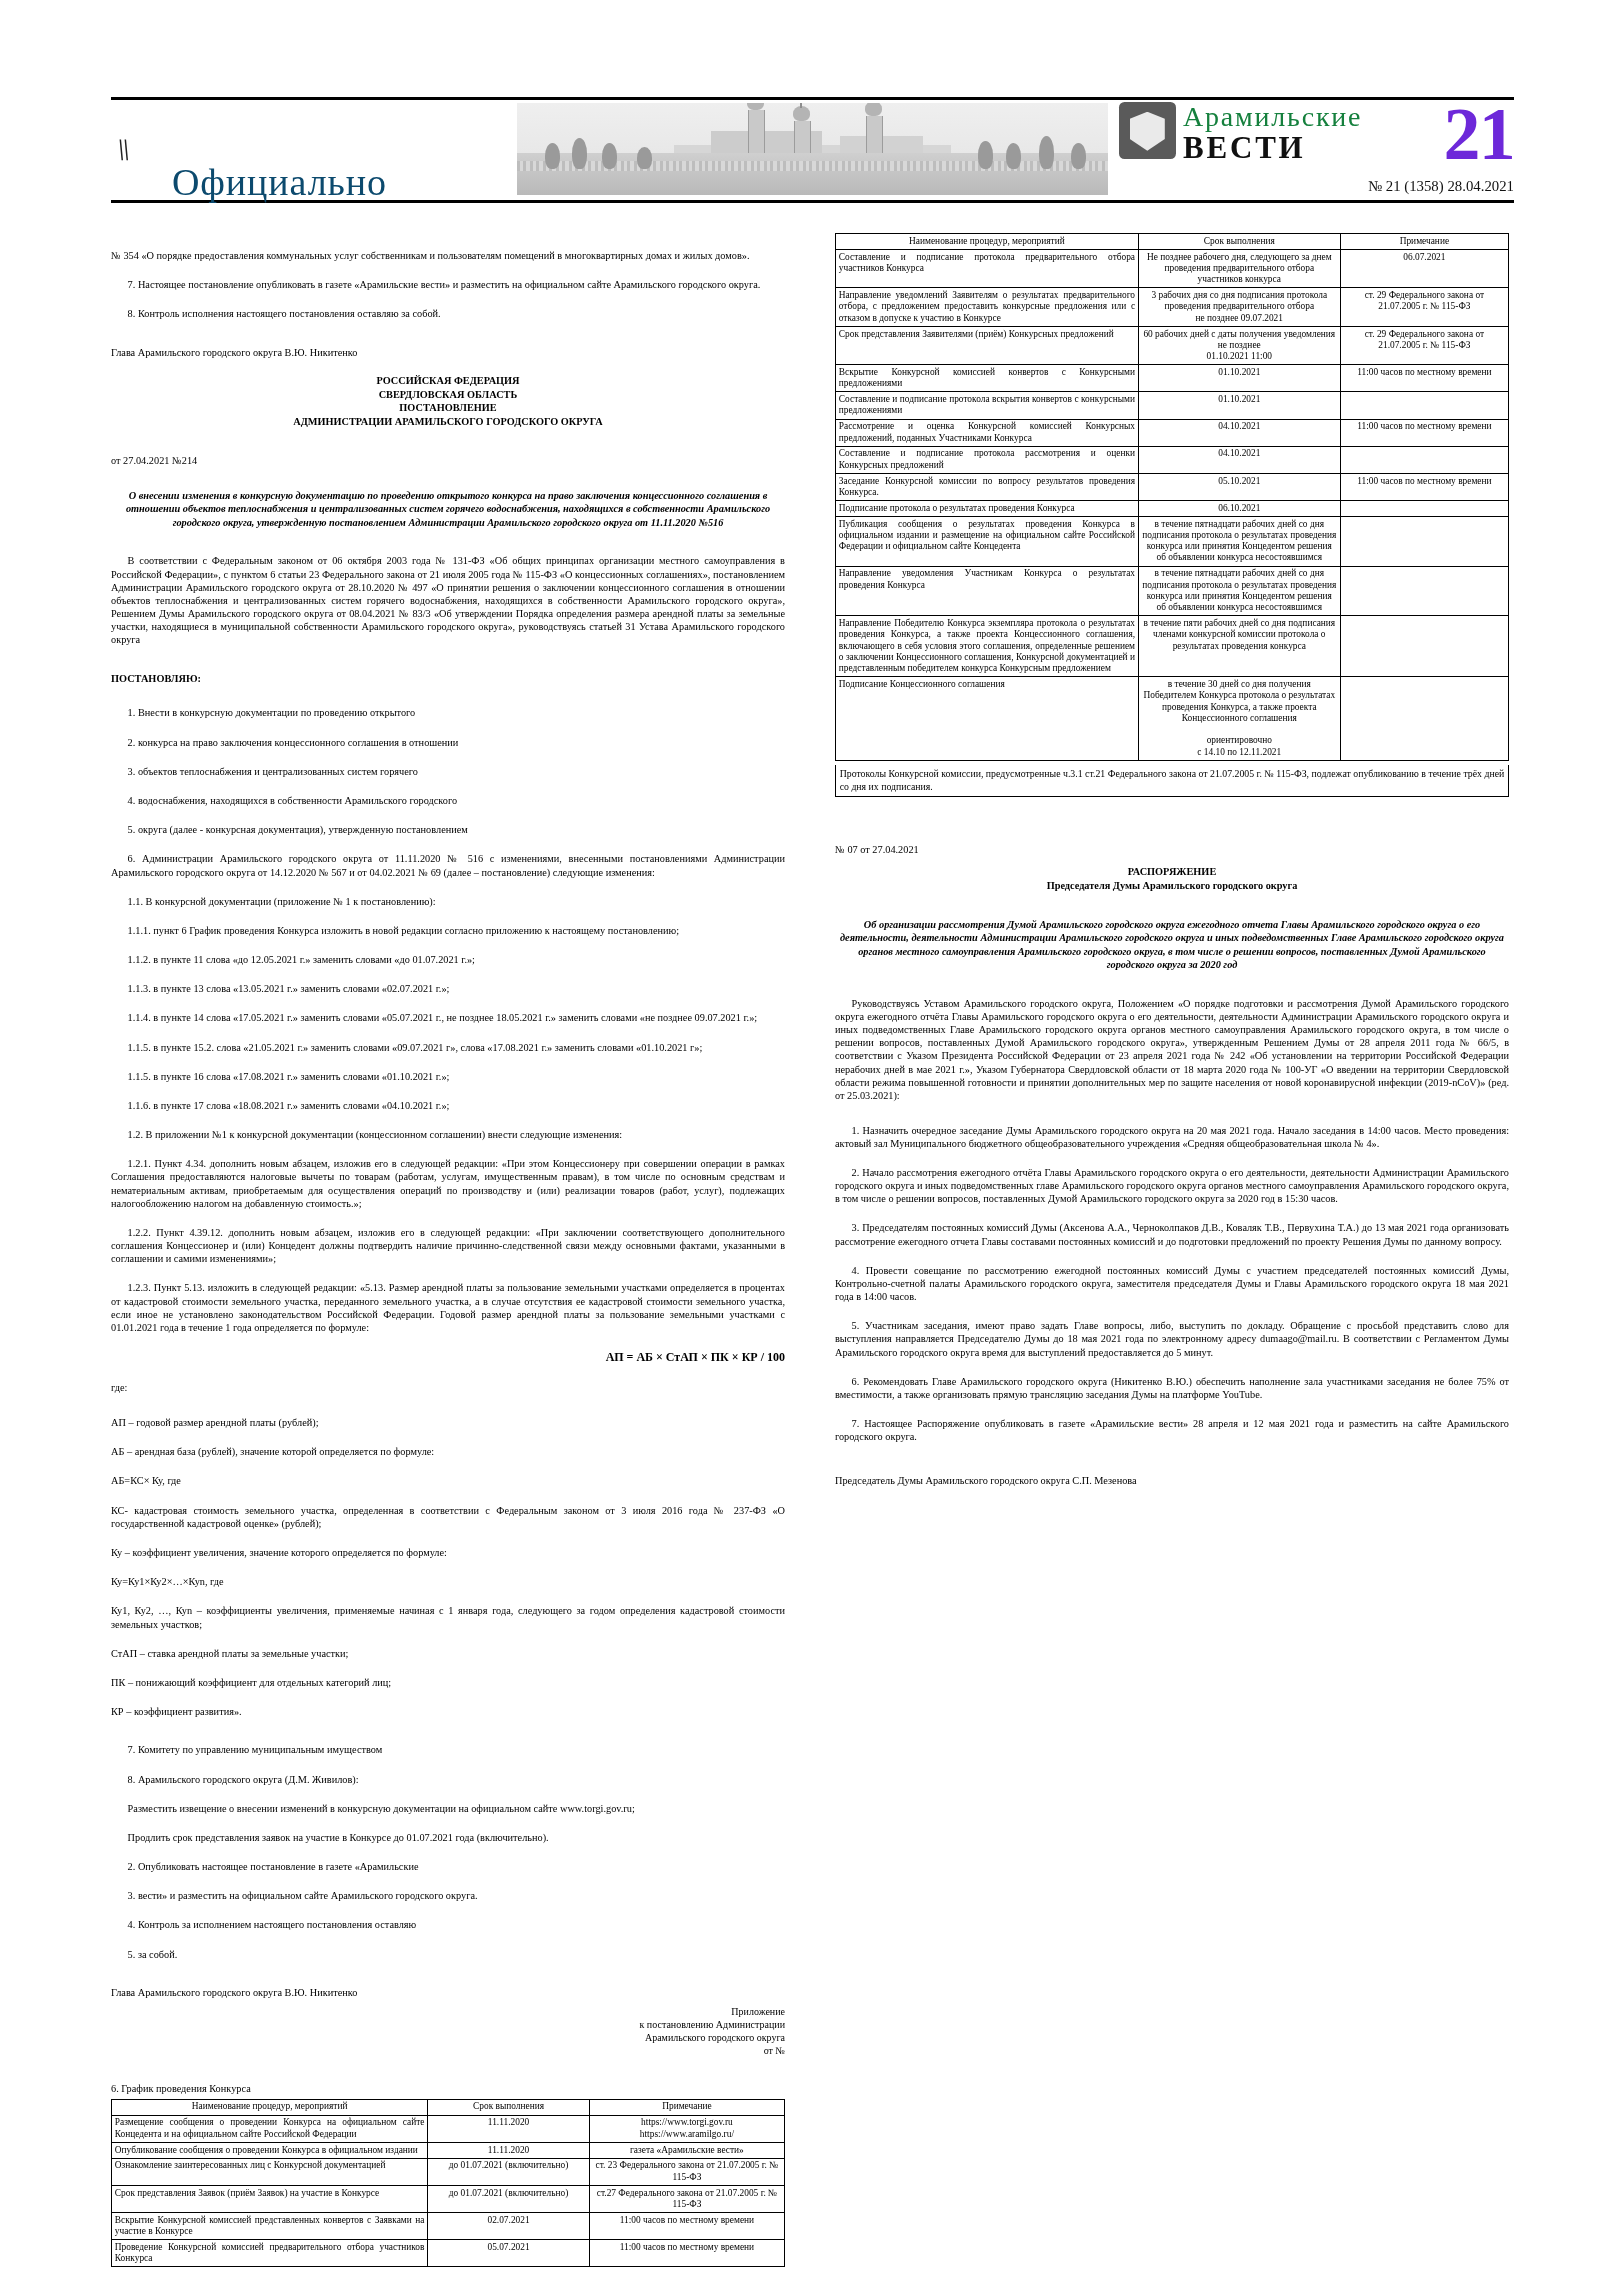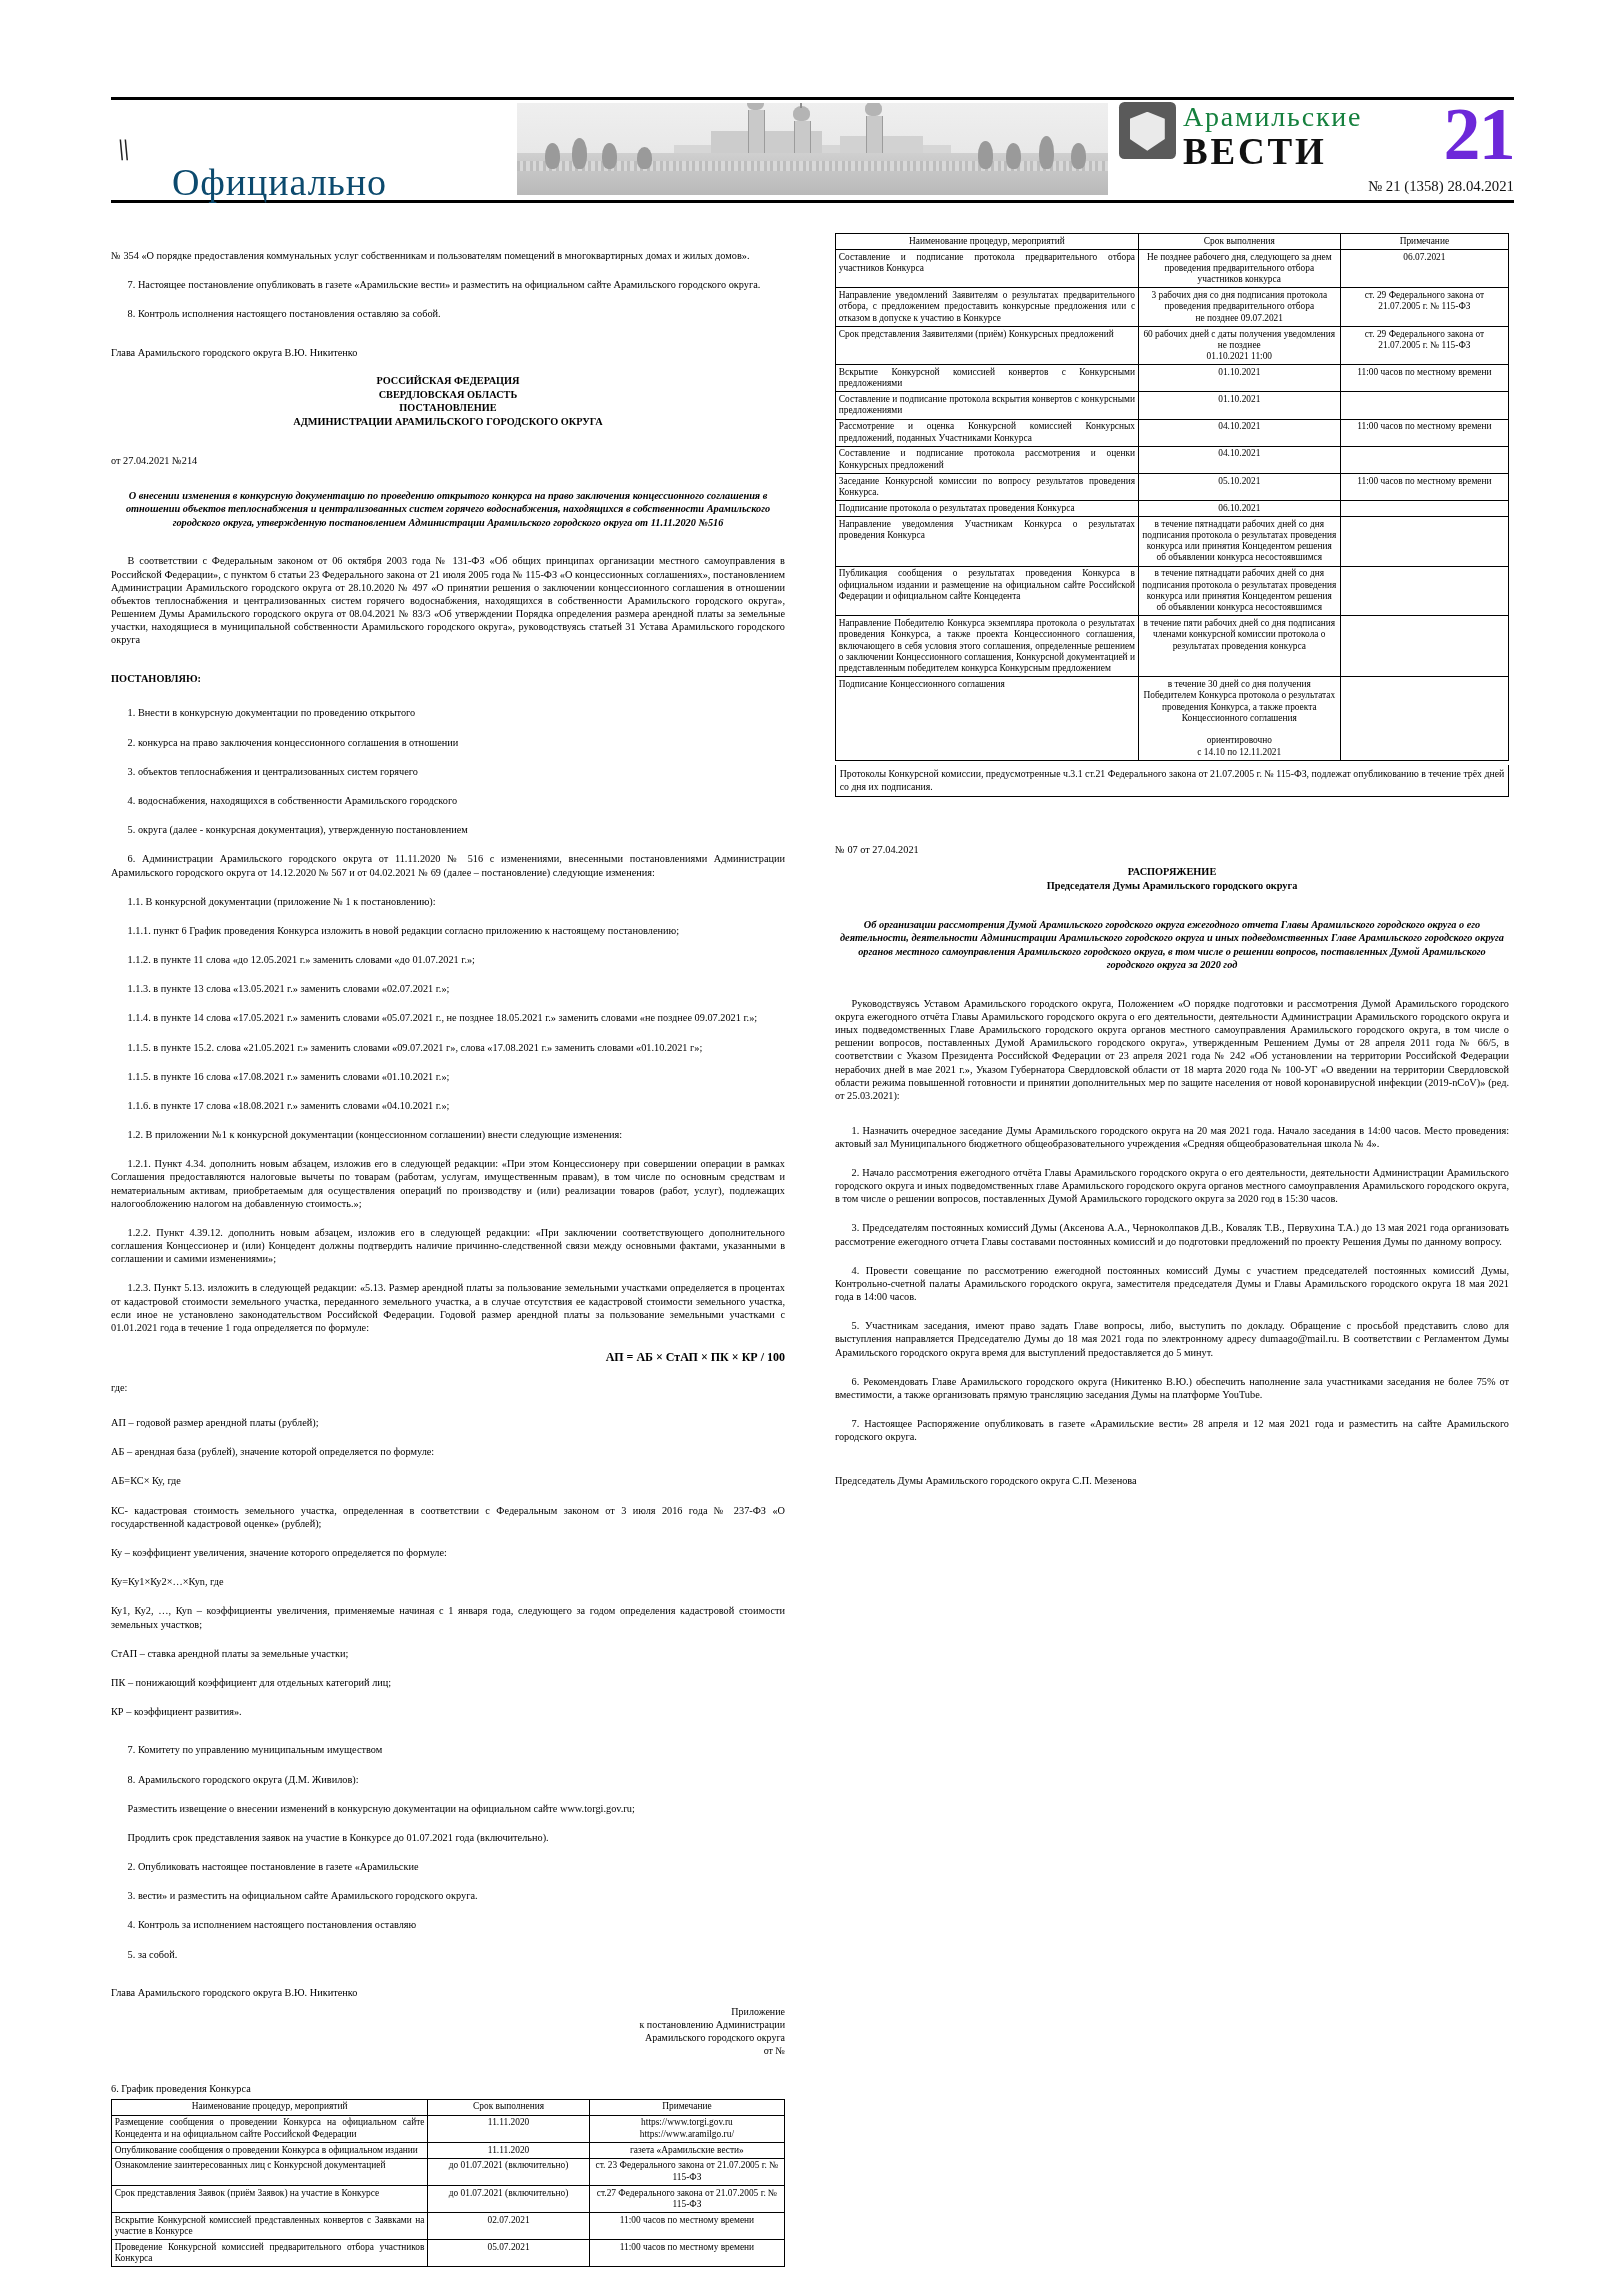--- a/index.html
+++ b/index.html
@@ -24,21 +24,21 @@
   .mh-photo .spire{position:absolute;width:1.8px;height:13px;background:#8e8e8e;}
   .mh-photo .roofline{position:absolute;bottom:33px;left:157px;width:277px;height:16.6px;background:#d6d6d6;}
   .mh-photo .body1{position:absolute;bottom:33px;left:194px;width:111px;height:31px;background:#cccccc;}
   .mh-photo .body2{position:absolute;bottom:33px;left:323px;width:83px;height:26px;background:#d2d2d2;}
   .mh-photo .fence{position:absolute;bottom:24px;left:0;width:100%;height:9.2px;background:repeating-linear-gradient(90deg,#bdbdbd 0 2.8px,#d8d8d8 2.8px 6.5px);}
 
   .mh-logo{position:absolute;right:0;top:1.8px;width:397px;height:100px;}
   .mh-crest{position:absolute;left:1.8px;top:3.7px;width:57px;height:57px;border-radius:5.5px;background:#5a5a5a;}
   .mh-crest:after{content:"";position:absolute;left:11px;top:9.2px;width:35px;height:39px;background:#eaeaea;clip-path:polygon(50% 0,100% 18%,100% 70%,50% 100%,0 70%,0 18%);}
   .mh-name1{position:absolute;left:66px;top:1.8px;font-size:28px;letter-spacing:1.8px;color:#15803d;}
-  .mh-name2{position:absolute;left:66px;top:31px;font-size:37px;font-weight:bold;letter-spacing:2.8px;color:#111;}
+  .mh-name2{position:absolute;left:66px;top:31px;font-size:31px;font-weight:bold;letter-spacing:2.8px;color:#111;}
   .mh-big{position:absolute;right:0;top:0px;font-size:74px;font-weight:bold;line-height:0.95;letter-spacing:-1.8px;color:#6d28d9;}
   .mh-issue{position:absolute;right:0;top:79px;font-size:14.8px;color:#111;}
 
   
   .col{position:absolute;top:233px;width:674px;font-size:10.3px;line-height:1.28;text-align:justify;}
   .col-left{left:111px;}
   .col-right{left:835px;}
 
   p{margin:16px 0 0 0;text-indent:16.6px;}
   p.noind{text-indent:0;}
@@ -287,26 +287,26 @@
             <td>Заседание Конкурсной комиссии по вопросу результатов проведения Конкурса.</td>
             <td class="c">05.10.2021</td>
             <td class="c">11:00 часов по местному времени</td>
           </tr>
           <tr>
             <td>Подписание протокола о результатах проведения Конкурса</td>
             <td class="c">06.10.2021</td>
             <td class="c"></td>
           </tr>
           <tr>
+            <td>Публикация сообщения о результатах проведения Конкурса в официальном издании и размещение на официальном сайте Российской Федерации и официальном сайте Концедента</td>
+            <td class="c">в течение пятнадцати рабочих дней со дня подписания протокола о результатах проведения конкурса или принятия Концедентом решения об объявлении конкурса несостоявшимся</td>
+            <td class="c"></td>
+          </tr>
+          <tr>
             <td>Направление уведомления Участникам Конкурса о результатах проведения Конкурса</td>
-            <td class="c">в течение пятнадцати рабочих дней со дня подписания протокола о результатах проведения конкурса или принятия Концедентом решения об объявлении конкурса несостоявшимся</td>
-            <td class="c"></td>
-          </tr>
-          <tr>
-            <td>Публикация сообщения о результатах проведения Конкурса в официальном издании и размещение на официальном сайте Российской Федерации и официальном сайте Концедента</td>
             <td class="c">в течение пятнадцати рабочих дней со дня подписания протокола о результатах проведения конкурса или принятия Концедентом решения об объявлении конкурса несостоявшимся</td>
             <td class="c"></td>
           </tr>
           <tr>
             <td>Направление Победителю Конкурса экземпляра протокола о результатах проведения Конкурса, а также проекта Концессионного соглашения, включающего в себя условия этого соглашения, определенные решением о заключении Концессионного соглашения, Конкурсной документацией и представленным победителем конкурса Конкурсным предложением</td>
             <td class="c">в течение пяти рабочих дней со дня подписания членами конкурсной комиссии протокола о результатах проведения конкурса</td>
             <td class="c"></td>
           </tr>
           <tr>
             <td>Подписание Концессионного соглашения</td>

